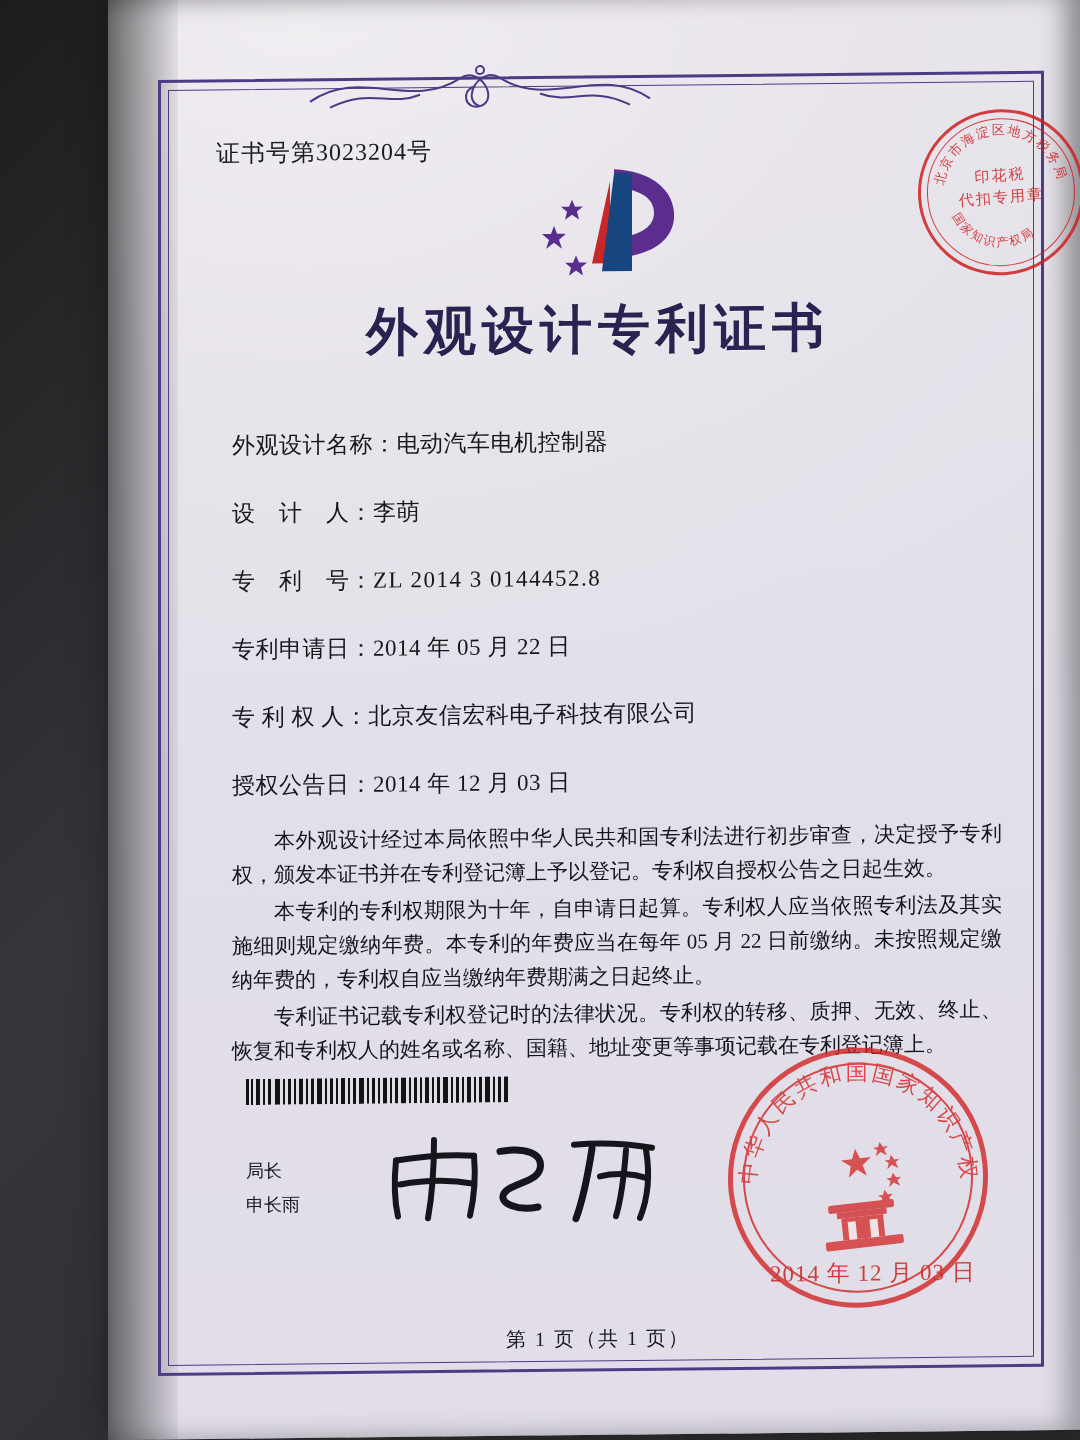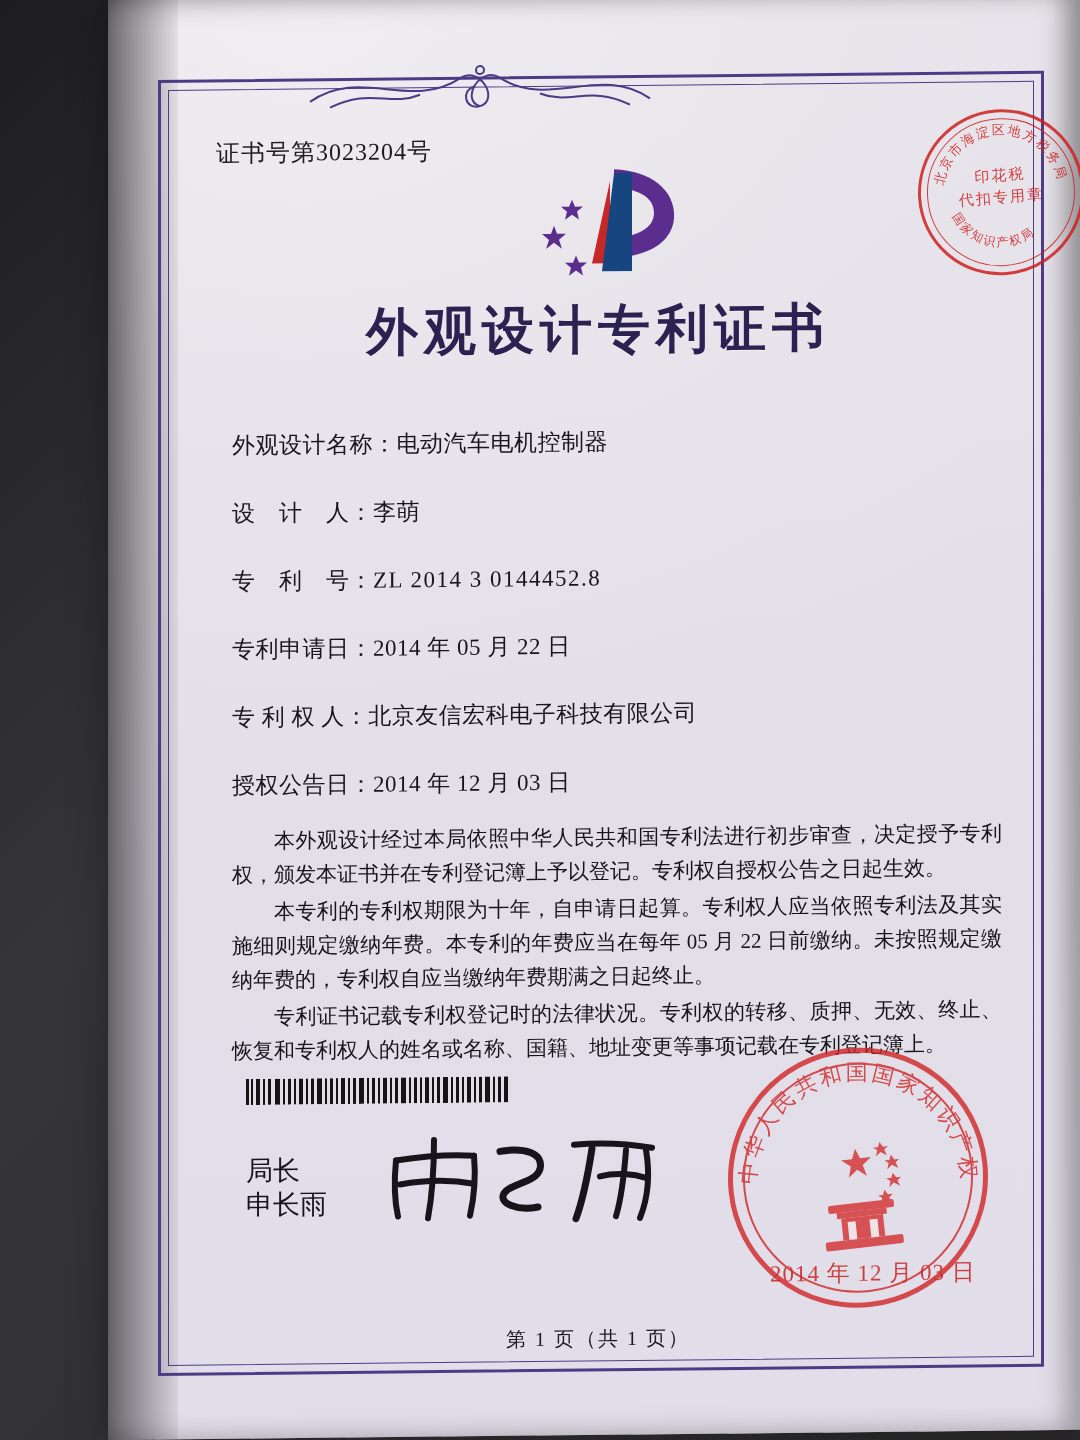--- a/index.html
+++ b/index.html
@@ -75,21 +75,21 @@
   .field{font-size:23px;line-height:1.0;margin-bottom:45px;color:#16161c;letter-spacing:.5px;}
   .field .lab{display:inline-block;}
   .field .val{}
   .mono{font-family:"Liberation Serif","DejaVu Serif",serif;letter-spacing:1.5px;}
 
   .paras{position:absolute;left:74px;top:745px;width:770px;font-size:21px;line-height:34px;color:#15151b;text-align:justify;}
   .paras p{margin:0 0 3px 0;text-indent:2em;}
 
   .barcode{position:absolute;left:88px;top:1000px;width:270px;height:26px;}
 
-  .sig-block{position:absolute;left:88px;top:1075px;font-size:27px;line-height:34px;color:#15151b;}
+  .sig-block{position:absolute;left:88px;top:1075px;font-size:18px;line-height:34px;color:#15151b;}
   .signature{
     position:absolute;left:220px;top:1055px;width:290px;height:95px;color:#1a1a22;
   }
 
   
   .seal-small{
     position:absolute;left:760px;top:38px;width:160px;height:160px;
     border:3px solid #cf2020;border-radius:50%;
     color:#cf2020;opacity:.85;
     transform:rotate(-4deg);

